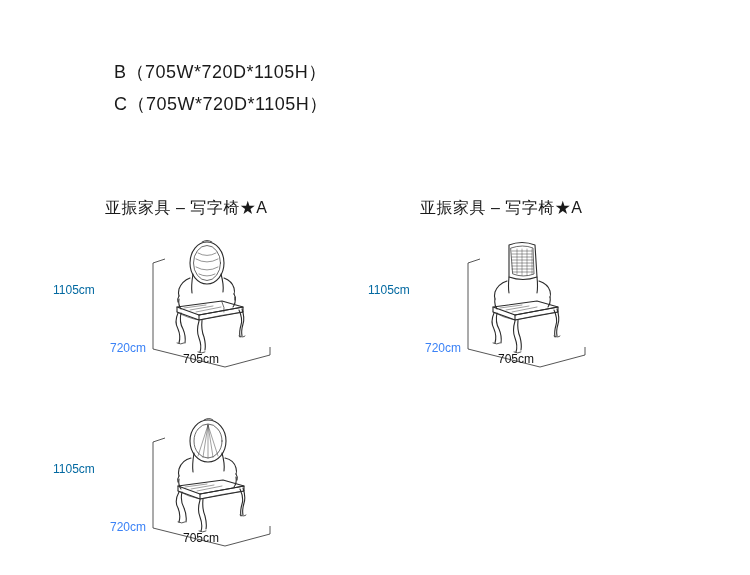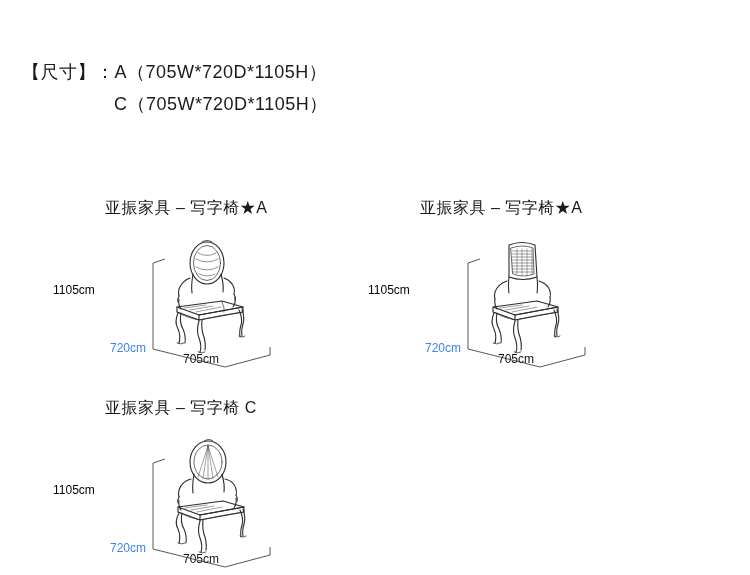--- a/index.html
+++ b/index.html
@@ -62,21 +62,21 @@
     left: 55px;
     top: 0;
     width: 110px;
     height: 118px;
   }
   .dim-h {
     position: absolute;
     left: -52px;
     top: 46px;
     font-size: 12px;
-    color: #000000;
+    color: #0369a1;
     white-space: nowrap;
   }
   .dim-d {
     position: absolute;
     left: 5px;
     top: 104px;
     font-size: 12px;
     color: #3b82f6;
     white-space: nowrap;
   }
@@ -96,21 +96,21 @@
 
   svg { display: block; }
 </style>
 </head>
 <body>
 
 <div class="page">
 
   <div class="spec-block">
     <div class="spec-line">
-      <span class="spec-label">【尺寸】：</span><span>A</span><span>（705W*720D*1105H）</span>
+      <span class="spec-indent"></span><span>B</span><span>（705W*720D*1105H）</span>
     </div>
     <div class="spec-line">
       <span class="spec-indent"></span><span>C</span><span>（705W*720D*1105H）</span>
     </div>
   </div>
 
   <div class="figure" id="figure-a1">
     <div class="fig-title">亚振家具 – 写字椅★A</div>
     <div class="fig-body">
       <div class="chair-wrap">
@@ -211,21 +211,20 @@
           <line x1="48" y1="112" x2="120" y2="130"></line>
           <line x1="120" y1="130" x2="165" y2="118"></line>
           <line x1="48" y1="26" x2="60" y2="22"></line>
           <line x1="165" y1="118" x2="165" y2="110"></line>
         </g>
       </svg>
     </div>
   </div>
 
   <div class="figure" id="figure-c">
-    <div class="fig-title">亚振家具 – 写字椅 C</div>
     <div class="fig-body">
       <div class="chair-wrap">
         <svg width="110" height="118" viewBox="0 0 110 118" xmlns="http://www.w3.org/2000/svg">
           <g fill="none" stroke="#2b2b2b" stroke-width="1.1" stroke-linecap="round" stroke-linejoin="round">
 
             <ellipse cx="48" cy="25" rx="18" ry="21"></ellipse>
             <ellipse cx="48" cy="25" rx="14" ry="17" stroke-width="0.7"></ellipse>
             <path d="M48 9 L38 40 M48 9 L43 41 M48 9 L48 42 M48 9 L53 41 M48 9 L58 40" stroke-width="0.45"></path>
             <path d="M44 4 q5 -3 9 0" stroke-width="0.9"></path>
 

